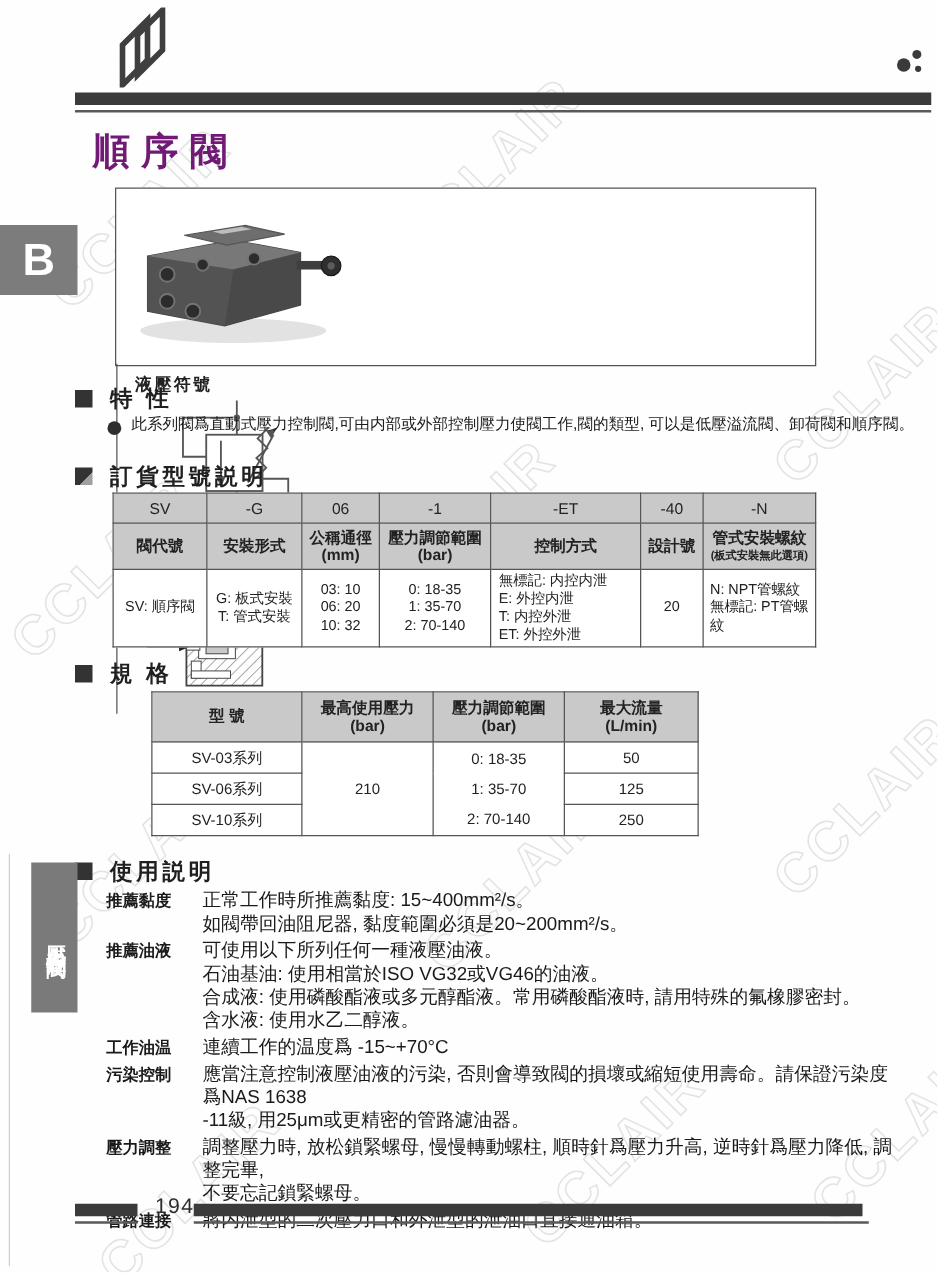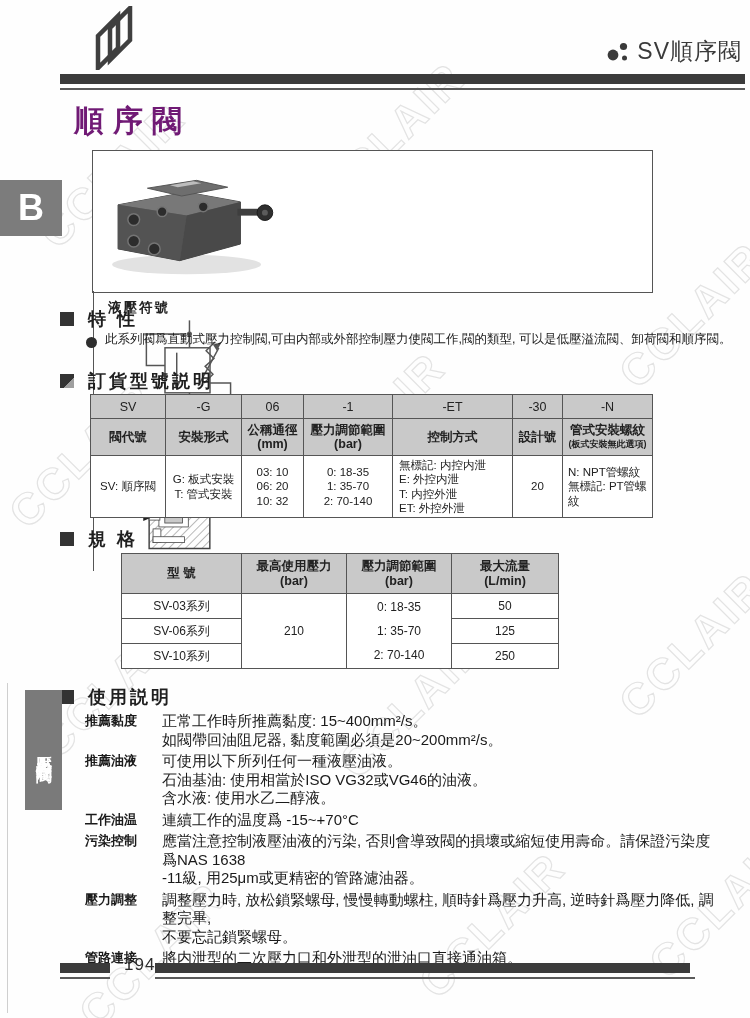--- a/index.html
+++ b/index.html
@@ -94,21 +94,20 @@
       <path d="M24 54 L24 22 L44 2 L44 34 Z" fill="none" stroke="#3f3f3f" stroke-width="4.5"></path>
     </svg>
   </div>
 
   <div id="brand">
     <svg width="26" height="26" viewBox="0 0 26 26">
       <circle cx="7" cy="16" r="5.4" fill="#3a3a3a"></circle>
       <circle cx="17.5" cy="7.5" r="3.6" fill="#3a3a3a"></circle>
       <circle cx="18.5" cy="19" r="2.5" fill="#3a3a3a"></circle>
     </svg>
-    <span class="t">SV順序閥</span>
   </div>
 
   <div class="bar-thick" style="left:60px;top:74px;width:685px"></div>
   <div class="bar-thin" style="left:60px;top:88px;width:685px"></div>
 
   <div id="page-title">順序閥</div>
 
   <div id="b-tab">B</div>
 
   <div id="panels">
@@ -207,21 +206,21 @@
         <col style="width:50px">
         <col style="width:90px">
     </colgroup>
     <tbody>
         <tr class="code-row">
       <td class="hdr">SV</td>
       <td class="hdr">-G</td>
       <td class="hdr">06</td>
       <td class="hdr">-1</td>
       <td class="hdr">-ET</td>
-      <td class="hdr">-30</td>
+      <td class="hdr">-40</td>
       <td class="hdr">-N</td>
     </tr>
     <tr class="label-row">
       <td class="hdr">
             <div>閥代號</div>
           </td>
       <td class="hdr">
             <div>安裝形式</div>
           </td>
       <td class="hdr">
@@ -340,20 +339,21 @@
       <div class="u-body">
         <div>正常工作時所推薦黏度:  15~400mm²/s。</div>
         <div>如閥帶回油阻尼器, 黏度範圍必須是20~200mm²/s。</div>
       </div>
     </div>
     <div class="u-item">
       <div class="u-label">推薦油液</div>
       <div class="u-body">
         <div>可使用以下所列任何一種液壓油液。</div>
         <div>石油基油: 使用相當於ISO VG32或VG46的油液。</div>
+        <div>合成液: 使用磷酸酯液或多元醇酯液。常用磷酸酯液時, 請用特殊的氟橡膠密封。</div>
         <div>含水液: 使用水乙二醇液。</div>
       </div>
     </div>
     <div class="u-item">
       <div class="u-label">工作油温</div>
       <div class="u-body">
         <div>連續工作的温度爲 -15~+70°C</div>
       </div>
     </div>
     <div class="u-item">

